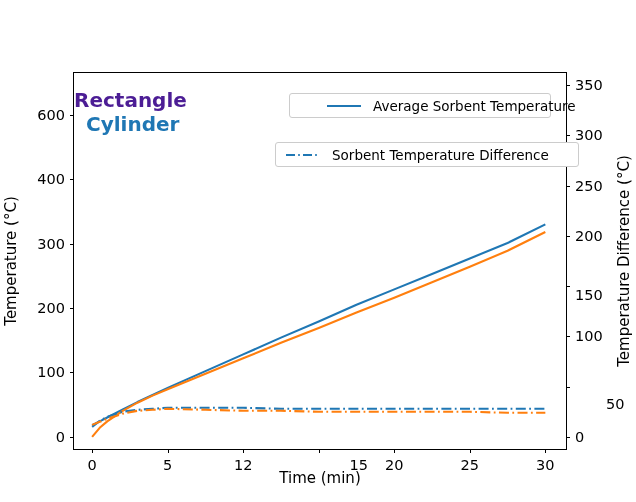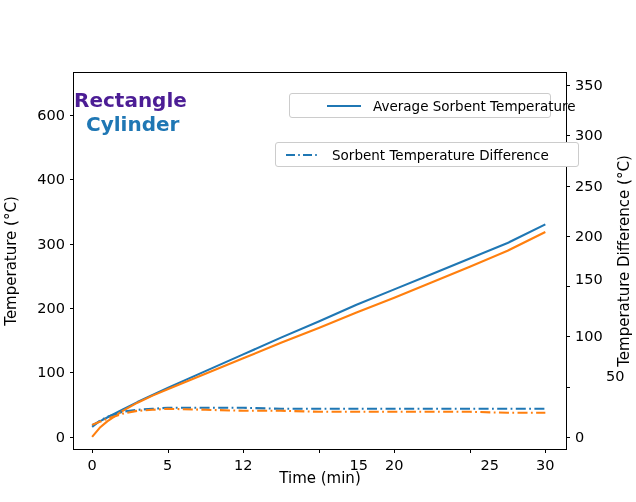--- a/index.html
+++ b/index.html
@@ -130,45 +130,45 @@
         <div class="ticklabel ylabel-left-txt" style="top: 235.043px;">200</div>
         <div class="tick ytick-left" style="top: 170.647px;"></div>
         <div class="ticklabel ylabel-left-txt" style="top: 170.647px;">300</div>
         <div class="tick ytick-left" style="top: 106.252px;"></div>
         <div class="ticklabel ylabel-left-txt" style="top: 106.252px;">400</div>
         <div class="tick ytick-left" style="top: 41.8569px;"></div>
         <div class="ticklabel ylabel-left-txt" style="top: 41.8569px;">600</div>
         <div class="tick ytick-right" style="top: 363.926px;"></div>
         <div class="ticklabel ylabel-right-txt" style="top: 363.926px;">0</div>
         <div class="tick ytick-right" style="top: 313.66px;"></div>
-        <div class="ticklabel ylabel-right-txt" style="top: 303px; margin-left: 40px;">50</div>
+        <div class="ticklabel ylabel-right-txt" style="top: 331px; margin-left: 40px;">50</div>
         <div class="tick ytick-right" style="top: 263.394px;"></div>
         <div class="ticklabel ylabel-right-txt" style="top: 263.394px;">100</div>
         <div class="tick ytick-right" style="top: 213.128px;"></div>
-        <div class="ticklabel ylabel-right-txt" style="top: 206px; text-align: right;">150</div>
+        <div class="ticklabel ylabel-right-txt" style="top: 222px; text-align: right;">150</div>
         <div class="tick ytick-right" style="top: 162.862px;"></div>
         <div class="ticklabel ylabel-right-txt" style="top: 162.862px;">200</div>
         <div class="tick ytick-right" style="top: 112.596px;"></div>
         <div class="ticklabel ylabel-right-txt" style="top: 112.596px;">250</div>
         <div class="tick ytick-right" style="top: 62.3298px;"></div>
         <div class="ticklabel ylabel-right-txt" style="top: 62.3298px;">300</div>
         <div class="tick ytick-right" style="top: 12.0638px;"></div>
         <div class="ticklabel ylabel-right-txt" style="top: 12.0638px;">350</div>
         <div class="tick xtick" style="left: 18.1284px;"></div>
         <div class="ticklabel xlabel-txt" style="left: 18.1284px;">0</div>
         <div class="tick xtick" style="left: 93.6636px;"></div>
         <div class="ticklabel xlabel-txt" style="left: 93.6636px;">5</div>
         <div class="tick xtick" style="left: 169.199px;"></div>
         <div class="ticklabel xlabel-txt" style="left: 169.199px;">12</div>
         <div class="tick xtick" style="left: 244.734px;"></div>
         <div class="ticklabel xlabel-txt" style="left: 244.734px; margin-left: 40px;">15</div>
         <div class="tick xtick" style="left: 320.269px;"></div>
         <div class="ticklabel xlabel-txt" style="left: 320.269px;">20</div>
         <div class="tick xtick" style="left: 395.804px;"></div>
-        <div class="ticklabel xlabel-txt" style="left: 395.804px; margin-left: 20px;">25</div>
+        <div class="ticklabel xlabel-txt" style="left: 395.804px;">25</div>
         <div class="tick xtick" style="left: 471.339px;"></div>
         <div class="ticklabel xlabel-txt" style="left: 471.339px; text-align: center;">30</div>
       </div>
   </div>
 
   <div class="axis-title ytitle-left">Temperature (°C)</div>
   <div class="axis-title ytitle-right">Temperature Difference (°C)</div>
   <div class="axis-title xtitle">Time (min)</div>
 
   <div class="anno anno-rect">Rectangle</div>

